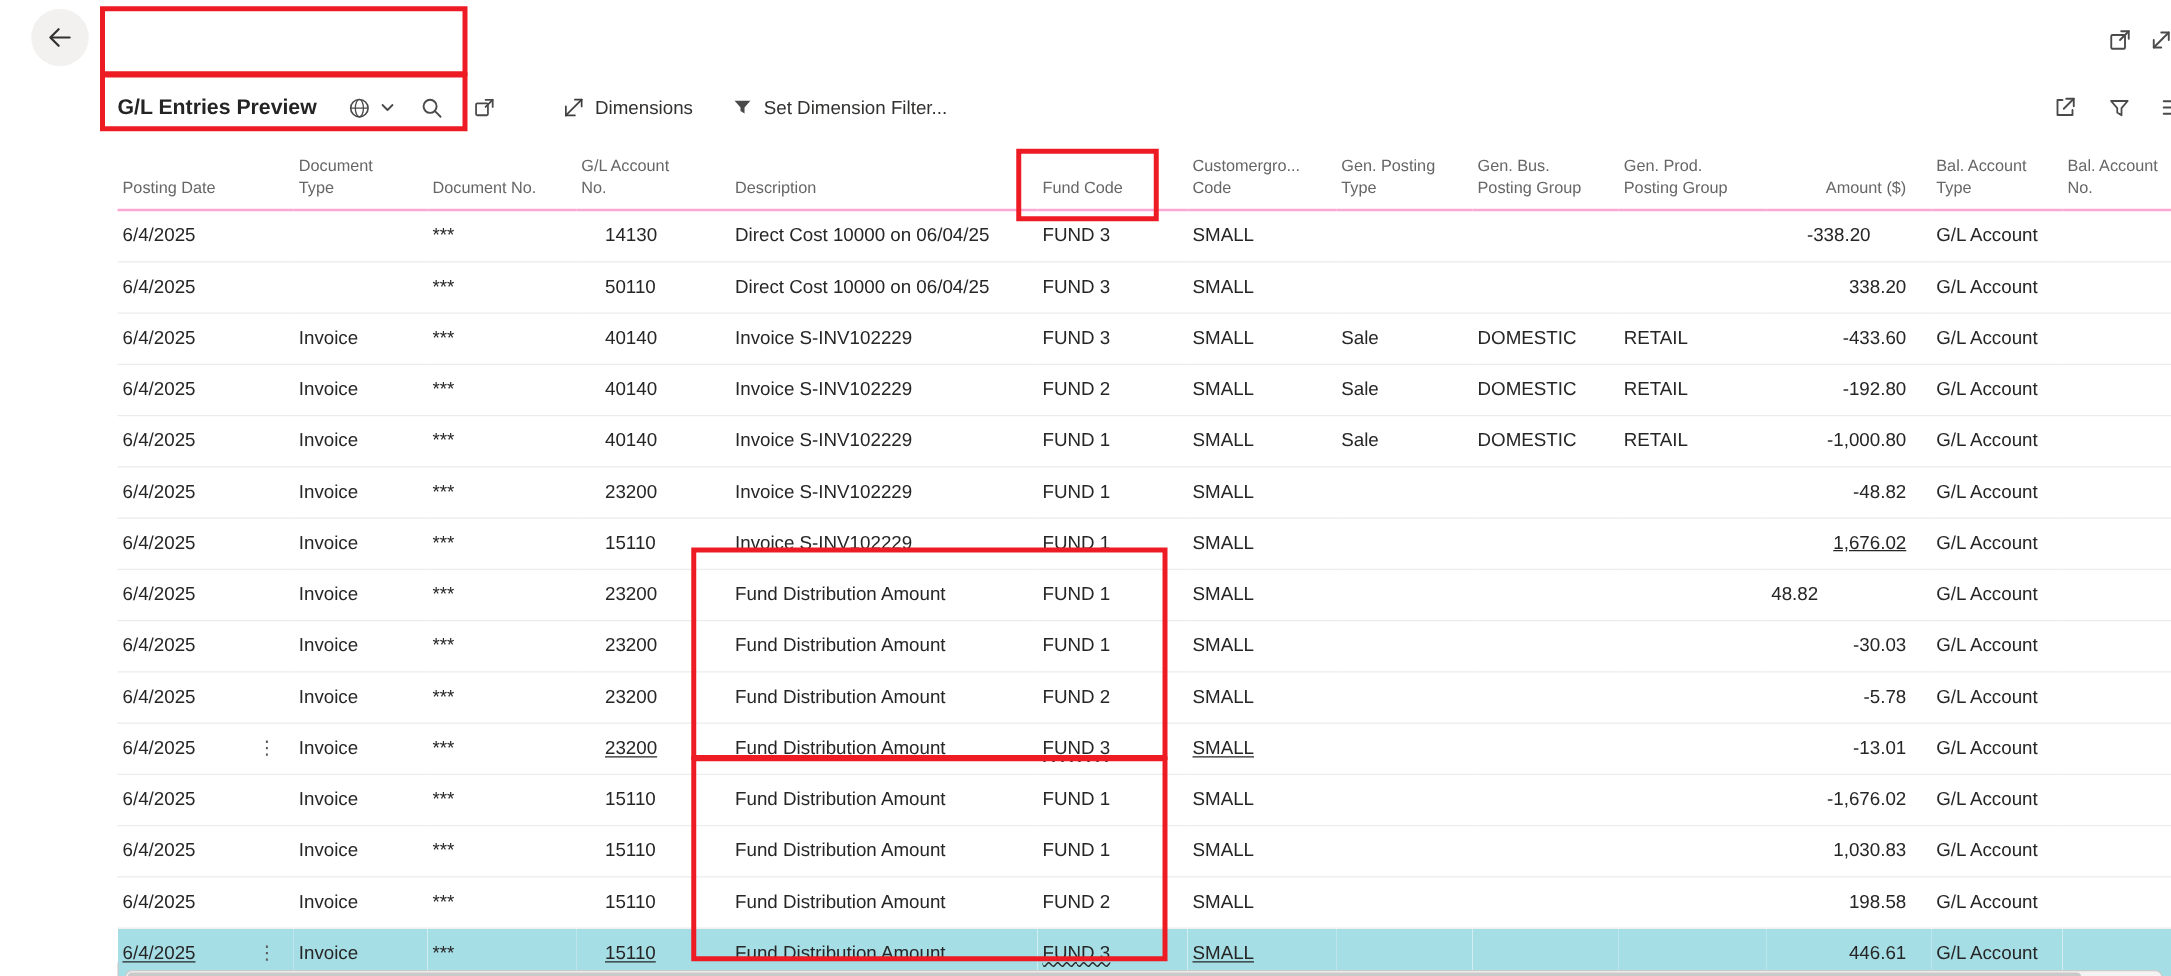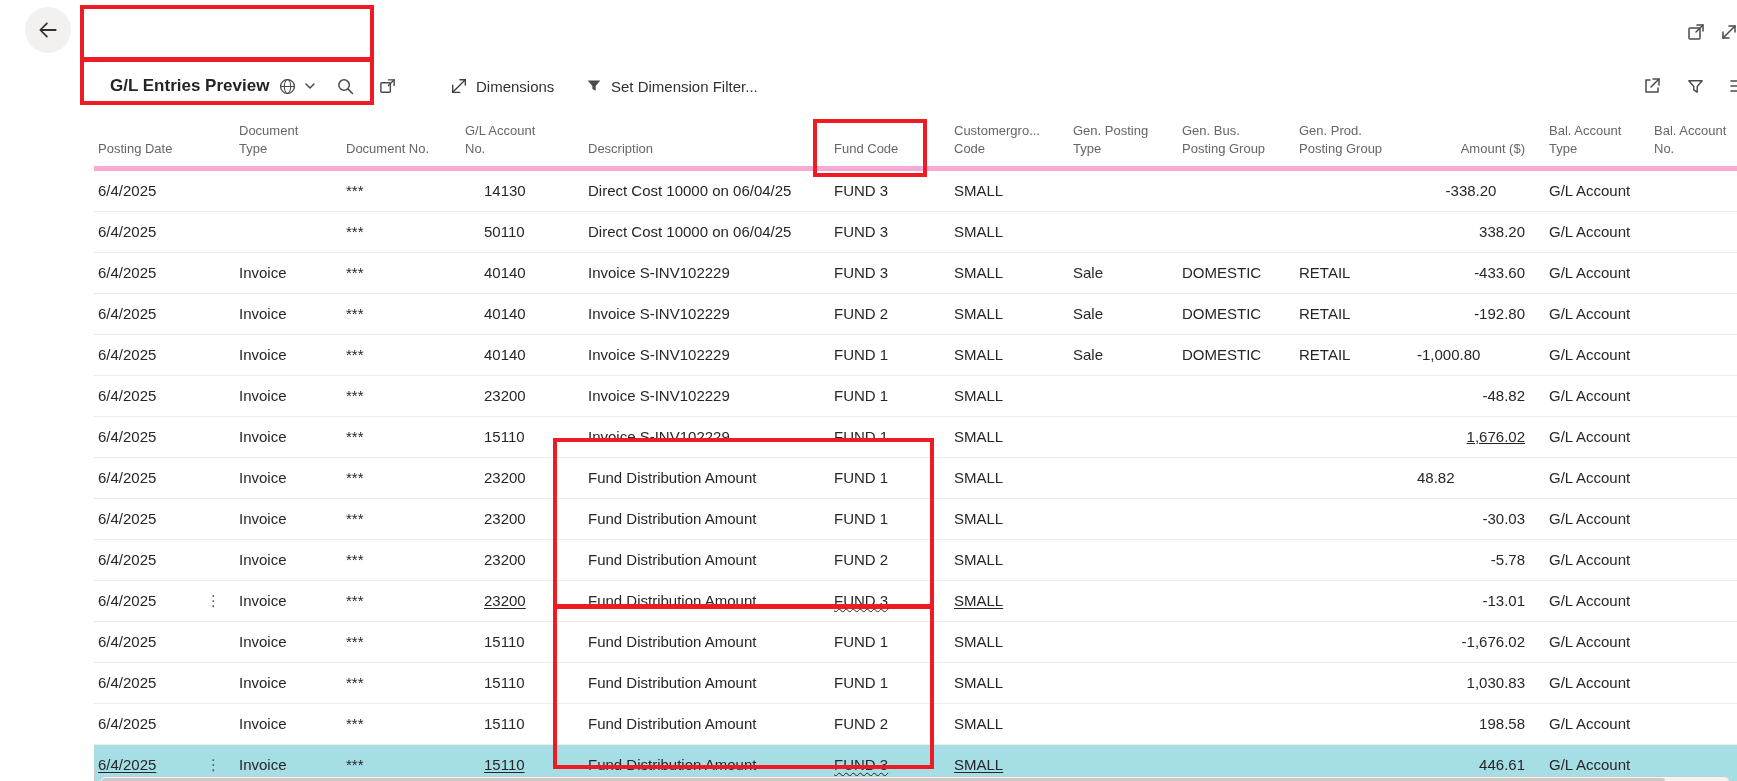--- a/index.html
+++ b/index.html
@@ -23,39 +23,39 @@
     display:flex; align-items:center; gap:8px; font-size:15px; padding:2px;
   }
   .tb-popout { position:absolute; left:1684px; top:20px; }
   .tb-resize { position:absolute; left:1717px; top:20px; }
 
   
   .ribbon { position:absolute; top:62px; left:0; right:0; height:48px; background:#fff; }
   .ribbon > * { position:absolute; top:8px; height:32px; }
   .ribbon-caption {
     left:94px; font-size:17px; font-weight:700; color:#242424;
-    display:flex; align-items:center; white-space:nowrap;margin-left:16px;
+    display:flex; align-items:center; white-space:nowrap;
   }
   .rb-views   { left:276px; }
   .rb-search  { left:334px; }
   .rb-open    { left:376px; }
   .rb-dims    { left:448px; color:#3d3d3d; }
   .rb-filter-action { left:583px; color:#3d3d3d; }
   .rb-share   { left:1640px; }
   .rb-funnel  { left:1684px; }
   .rb-list    { left:1726px; }
   .action-label { white-space:nowrap; font-size:15px; color:#323130; }
 
   
   .grid { position:absolute; top:120px; left:94px; width:1643px; }
   table { table-layout:fixed; width:1643px; border-collapse:collapse; }
   thead th {
     height:48px; vertical-align:bottom; padding:0 4px 8px 4px;
     font-weight:400; font-size:13px; color:#666; text-align:left;
-    white-space:pre-line; line-height:1.35; border-bottom:5px solid #f9a8d4;
+    white-space:pre-line; line-height:1.35; border-bottom:2px solid #f9a8d4;
     overflow:hidden; cursor:pointer;
   }
   tbody td {
     height:40px; line-height:40px; padding:0 4px; font-size:15px; color:#262626;
     white-space:nowrap; overflow:hidden; border-bottom:1px solid #ececec;
     background:#fff; cursor:default;
   }
   tr.selected td { background:#a6dee6; }
   .u-solid { text-decoration:underline; text-underline-offset:2px; }
   .u-wavy  { text-decoration:underline; text-decoration-style:wavy; text-decoration-thickness:1px; text-underline-offset:2px; }
@@ -309,21 +309,21 @@
             <td><span>6/4/2025</span></td>
             <td><span>Invoice</span></td>
             <td><span>***</span></td>
             <td style="padding-left: 23px;"><span>40140</span></td>
             <td><span>Invoice S-INV102229</span></td>
             <td><span>FUND 1</span></td>
             <td><span>SMALL</span></td>
             <td><span>Sale</span></td>
             <td><span>DOMESTIC</span></td>
             <td><span>RETAIL</span></td>
-            <td style="text-align: left; padding-right: 20px;"><span>-1,000.80</span></td>
+            <td style="text-align: right; padding-right: 20px;"><span>-1,000.80</span></td>
             <td><span>G/L Account</span></td>
             <td><span></span></td>
           </tr>
           <tr>
             <td><span>6/4/2025</span></td>
             <td><span>Invoice</span></td>
             <td><span>***</span></td>
             <td style="padding-left: 23px;"><span>23200</span></td>
             <td><span>Invoice S-INV102229</span></td>
             <td><span>FUND 1</span></td>

